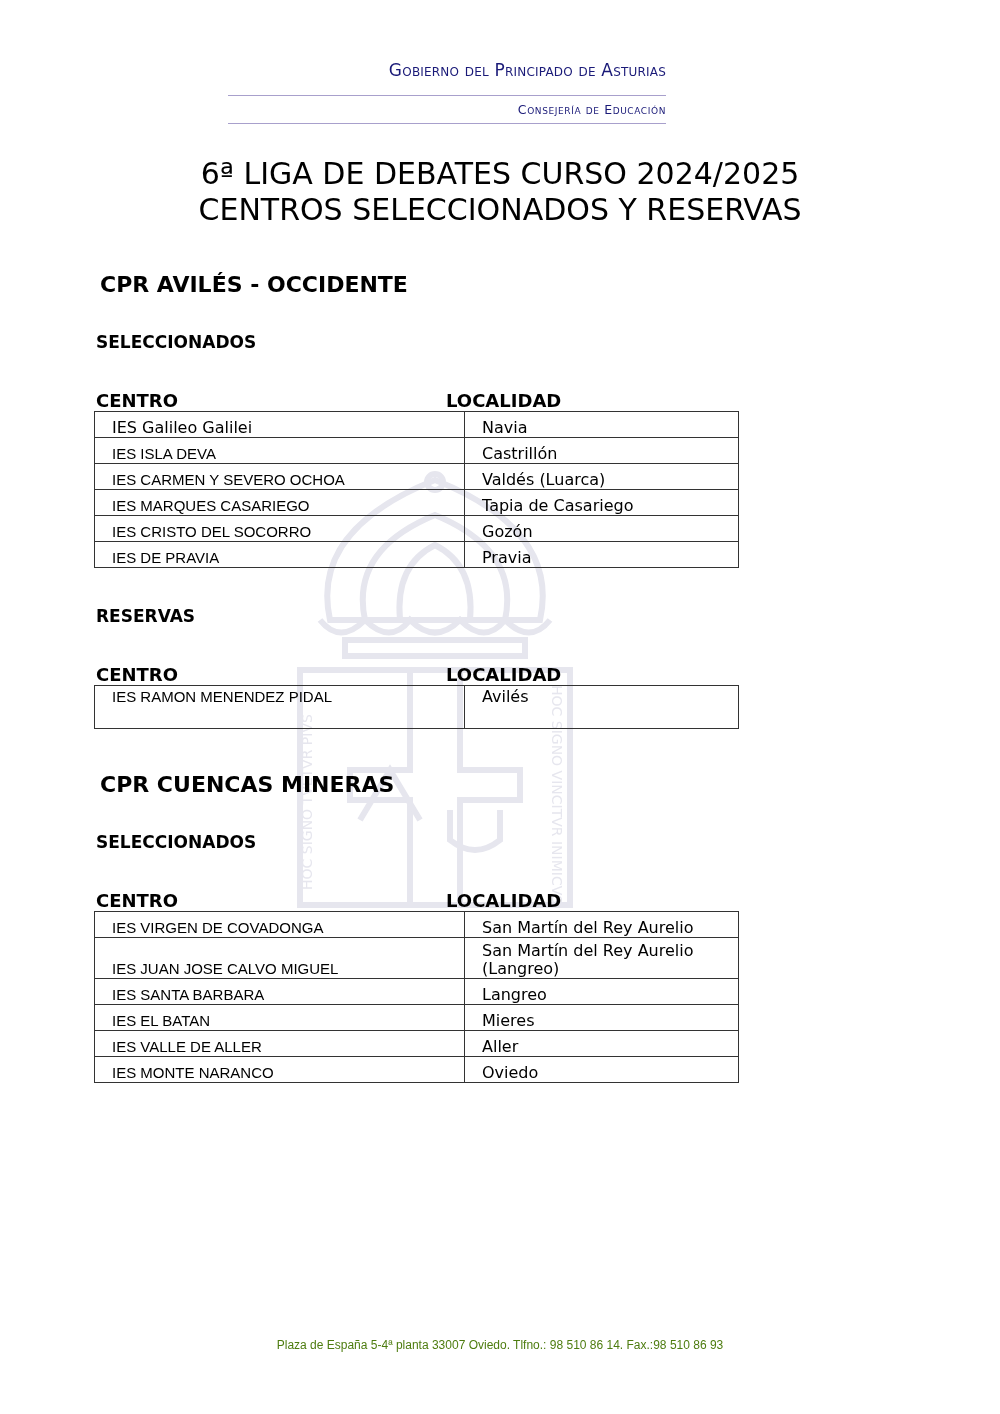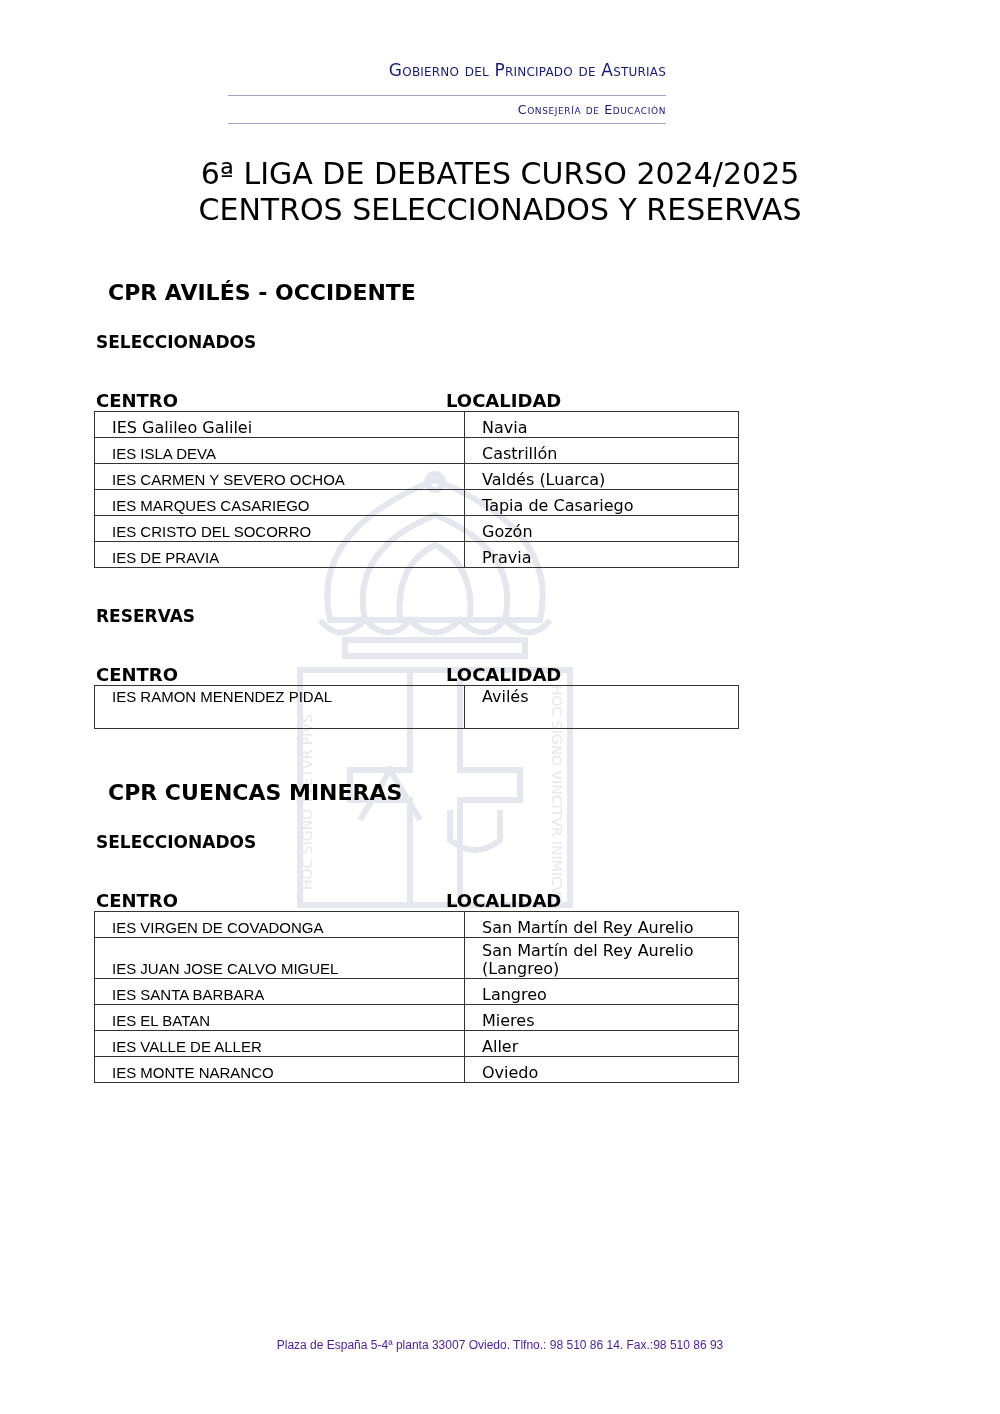--- a/index.html
+++ b/index.html
@@ -8,33 +8,33 @@
   .watermark { position: absolute; left: 290px; top: 470px; width: 290px; height: 440px; pointer-events: none; }
 
   .gov-header { position: absolute; left: 228px; top: 58px; width: 438px; text-align: right; color: #1a1a78; }
   .gov-title { font-family: "DejaVu Sans", sans-serif; font-size: 17px; letter-spacing: 0.2px; font-variant: small-caps; line-height: 24px; }
   .gov-rule { height: 1px; background: #a8a0cc; margin: 0; }
   .gov-rule.r1 { margin-top: 13px; }
   .gov-sub { font-size: 12.5px; font-variant: small-caps; letter-spacing: 0.6px; line-height: 16px; margin: 6px 0 5px; }
 
   .doc-title { position: absolute; left: 150px; top: 156px; width: 700px; text-align: center; font-size: 30px; line-height: 36px; font-weight: normal; margin: 0; }
 
-  .h-cpr { position: absolute; left: 96px; font-size: 22px; font-weight: bold; margin: 12px; line-height: 28px; }
+  .h-cpr { position: absolute; left: 96px; font-size: 22px; font-weight: bold; margin: 4px; line-height: 28px; }
   .h-sub { position: absolute; left: 96px; font-size: 17px; font-weight: bold; margin: 0; line-height: 22px; }
   .col-head { position: absolute; font-size: 18px; font-weight: bold; line-height: 22px; }
 
   table.list { position: absolute; left: 94px; width: 645px; border-collapse: collapse; }
   table.list td { border: 1px solid #333; padding: 0 17px; vertical-align: bottom; height: 25px; line-height: 18px; }
   table.list td.c1 { width: 335px; font-family: "Liberation Sans", sans-serif; font-size: 15px; }
   table.list td.c1.big { font-family: "DejaVu Sans", sans-serif; font-size: 16px; }
   table.list td.c2 { font-family: "DejaVu Sans", sans-serif; font-size: 16px; }
   table.list td.tall { height: 40px; margin-top: 9px; }
   table.list td.top { vertical-align: top; padding-top: 2px; }
 
-  .footer { position: absolute; left: 0; top: 1338px; width: 1000px; text-align: center; font-family: "Liberation Sans", sans-serif; font-size: 12px; color: #4c1d95; }
+  .footer { position: absolute; left: 0; top: 1338px; width: 1000px; text-align: center; font-family: "Liberation Sans", sans-serif; font-size: 12px; color: #4d7c0f; }
 </style>
 </head>
 <body>
 
 <svg class="watermark" viewBox="0 0 290 440" fill="none" stroke="#e6e6ee" stroke-width="6">
   <path d="M40 150 Q20 60 145 10 Q270 60 250 150 Z"></path>
   <path d="M75 150 Q60 80 145 45 Q230 80 215 150"></path>
   <path d="M110 150 Q105 95 145 75 Q185 95 180 150"></path>
   <circle cx="145" cy="12" r="8"></circle>
   <path d="M30 150 Q50 175 75 150 Q100 175 120 150 Q145 175 170 150 Q195 175 215 150 Q240 175 260 150"></path>

